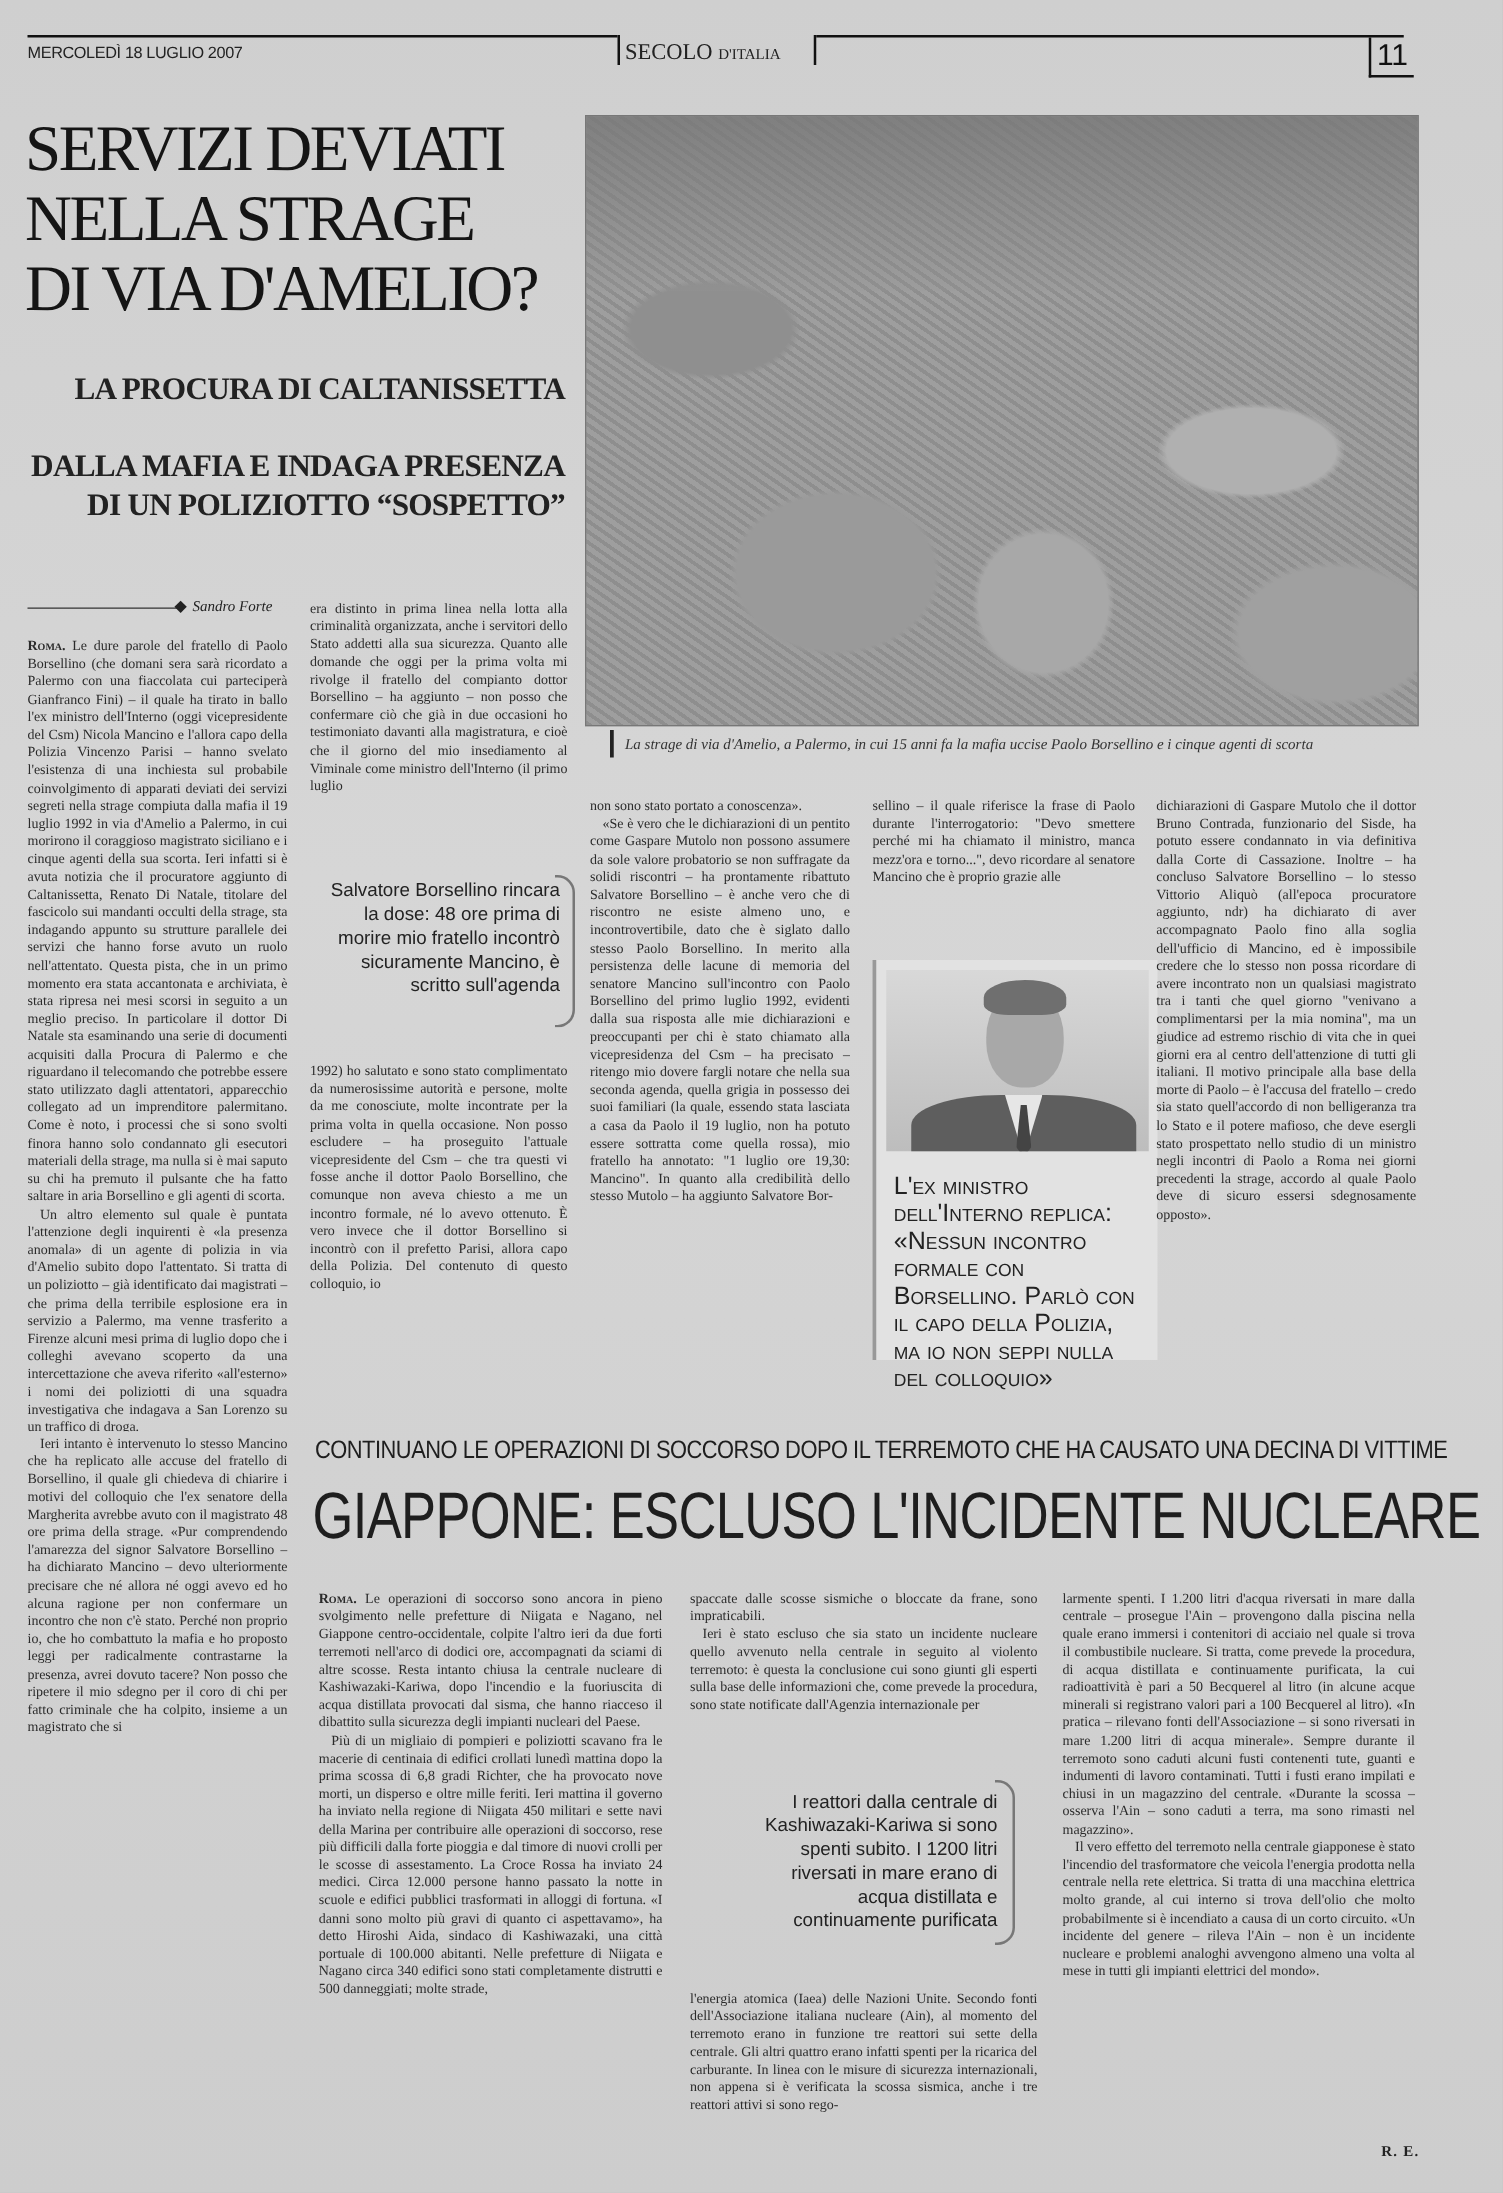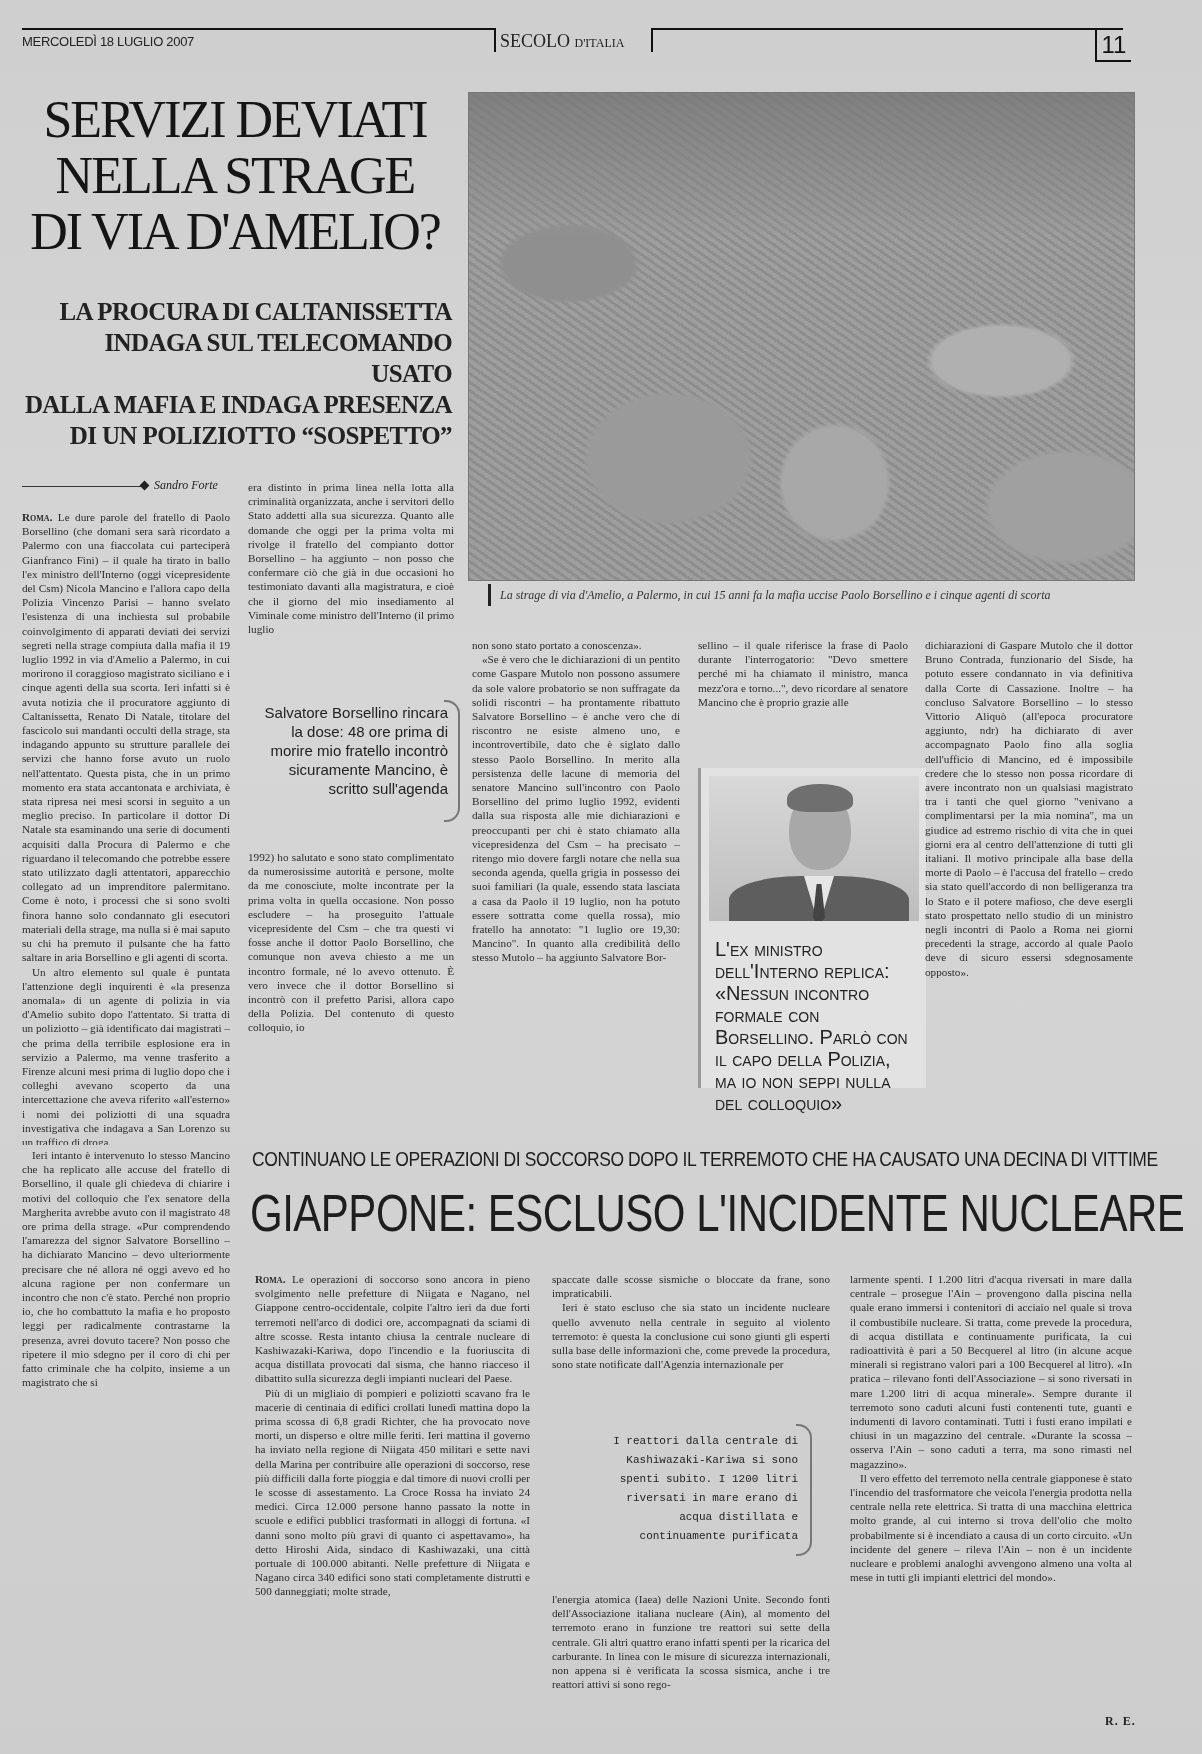--- a/index.html
+++ b/index.html
@@ -9,21 +9,21 @@
   .hdr-line-l { position:absolute; left:22px; top:28px; width:472px; height:2px; background:#111; }
   .hdr-line-r { position:absolute; left:653px; top:28px; width:470px; height:2px; background:#111; }
   .hdr-date { position:absolute; left:22px; top:34px; font-family:"Liberation Sans", sans-serif; font-size:13px; letter-spacing:-0.3px; color:#222; }
   .hdr-vbar1 { position:absolute; left:494px; top:28px; width:2px; height:24px; background:#111; }
   .hdr-vbar2 { position:absolute; left:651px; top:28px; width:2px; height:24px; background:#111; }
   .hdr-paper { position:absolute; left:500px; top:31px; font-size:18px; color:#222; }
   .hdr-paper small { font-size:12px; }
   .hdr-pageno { position:absolute; left:1095px; top:30px; width:34px; height:30px; border-left:2px solid #111; border-bottom:2px solid #111; font-family:"Liberation Sans", sans-serif; font-size:24px; text-align:center; line-height:30px; color:#111; }
 
   
-  .h1 { position:absolute; left:20px; top:92px; width:430px; text-align:center; font-size:52px; line-height:56px; letter-spacing:-2px; font-weight:normal; color:#151515; margin:0; }
+  .h1 { position:absolute; left:20px; top:92px; width:430px; text-align:left; font-size:52px; line-height:56px; letter-spacing:-2px; font-weight:normal; color:#151515; margin:0; }
   .h1-sub { position:absolute; left:20px; top:296px; width:432px; text-align:right; font-size:25px; line-height:31px; letter-spacing:-0.6px; color:#222; margin:0; }
 
   
   .photo { position:absolute; left:468px; top:92px; width:665px; height:487px; background:
       radial-gradient(ellipse at 30% 75%, #9a9a9a 0 12%, transparent 13%),
       radial-gradient(ellipse at 55% 80%, #a8a8a8 0 10%, transparent 11%),
       radial-gradient(ellipse at 80% 55%, #b0b0b0 0 9%, transparent 10%),
       radial-gradient(ellipse at 15% 35%, #8f8f8f 0 8%, transparent 9%),
       radial-gradient(ellipse at 90% 85%, #a0a0a0 0 9%, transparent 10%),
       repeating-linear-gradient(35deg, #8e8e8e 0 3px, #9e9e9e 3px 7px),
@@ -54,21 +54,21 @@
   .portrait .hair { position:absolute; left:78px; top:8px; width:66px; height:28px; border-radius:50% 50% 30% 30%; background:#6f6f6f; }
   .portrait .suit { position:absolute; left:20px; top:100px; width:180px; height:60px; border-radius:40% 40% 0 0; background:#5e5e5e; }
   .portrait .shirt { position:absolute; left:95px; top:100px; width:30px; height:50px; background:#e6e6e6; clip-path:polygon(0 0,100% 0,50% 100%); }
   .portrait .tie { position:absolute; left:104px; top:108px; width:12px; height:42px; background:#444; clip-path:polygon(30% 0,70% 0,100% 80%,50% 100%,0 80%); }
   .portrait-quote { position:absolute; left:14px; top:170px; width:200px; font-family:"Liberation Sans", sans-serif; font-variant:small-caps; font-size:20px; line-height:22px; color:#222; }
 
   
   .kicker { position:absolute; left:252px; top:1148px; width:885px; font-family:"Liberation Sans", sans-serif; font-size:17.5px; letter-spacing:-0.4px; transform:scaleY(1.15); transform-origin:left top; color:#1e1e1e; white-space:nowrap; }
   .h2 { position:absolute; left:250px; top:1183px; font-family:"Liberation Sans", sans-serif; font-size:42px; letter-spacing:-0.5px; transform:scaleY(1.25); transform-origin:left top; color:#1e1e1e; white-space:nowrap; margin:0; font-weight:normal; }
 
-  .pq2 { position:absolute; left:598px; top:1432px; width:200px; text-align:right; font-family:Liberation Mono, monospace; font-size:11px; line-height:19px; color:#222; }
+  .pq2 { position:absolute; left:598px; top:1432px; width:200px; text-align:right; font-family:Liberation Sans, sans-serif; font-size:15px; line-height:19px; color:#222; }
   .pq2-brace { position:absolute; left:796px; top:1424px; width:14px; height:128px; border-right:2px solid #777; border-top:2px solid #777; border-bottom:2px solid #777; border-radius:0 14px 14px 0; }
 
   .signoff { position:absolute; left:1105px; top:1714px; font-size:12px; font-weight:bold; letter-spacing:1px; color:#222; }
 </style>
 </head>
 <body>
 
 <div class="page">
 
   <div class="hdr-line-l"></div>
@@ -82,21 +82,21 @@
   </div>
   <div class="hdr-pageno">11</div>
 
   <h1 class="h1">
     <span>SERVIZI DEVIATI</span><br>
     <span>NELLA STRAGE</span><br>
     <span>DI VIA D'AMELIO?</span>
   </h1>
   <h2 class="h1-sub">
     <span>LA PROCURA DI CALTANISSETTA</span><br>
-    <span>INDAGA SUL TELECOMANDO USATO</span><br>
+    <br>
     <span>DALLA MAFIA E INDAGA PRESENZA</span><br>
     <span>DI UN POLIZIOTTO “SOSPETTO”</span>
   </h2>
 
   <div class="photo">
     <div class="photo-shade"></div>
   </div>
   <div class="caption-bar"></div>
   <div class="caption">La strage di via d'Amelio, a Palermo, in cui 15 anni fa la mafia uccise Paolo Borsellino e i cinque agenti di scorta</div>
 

